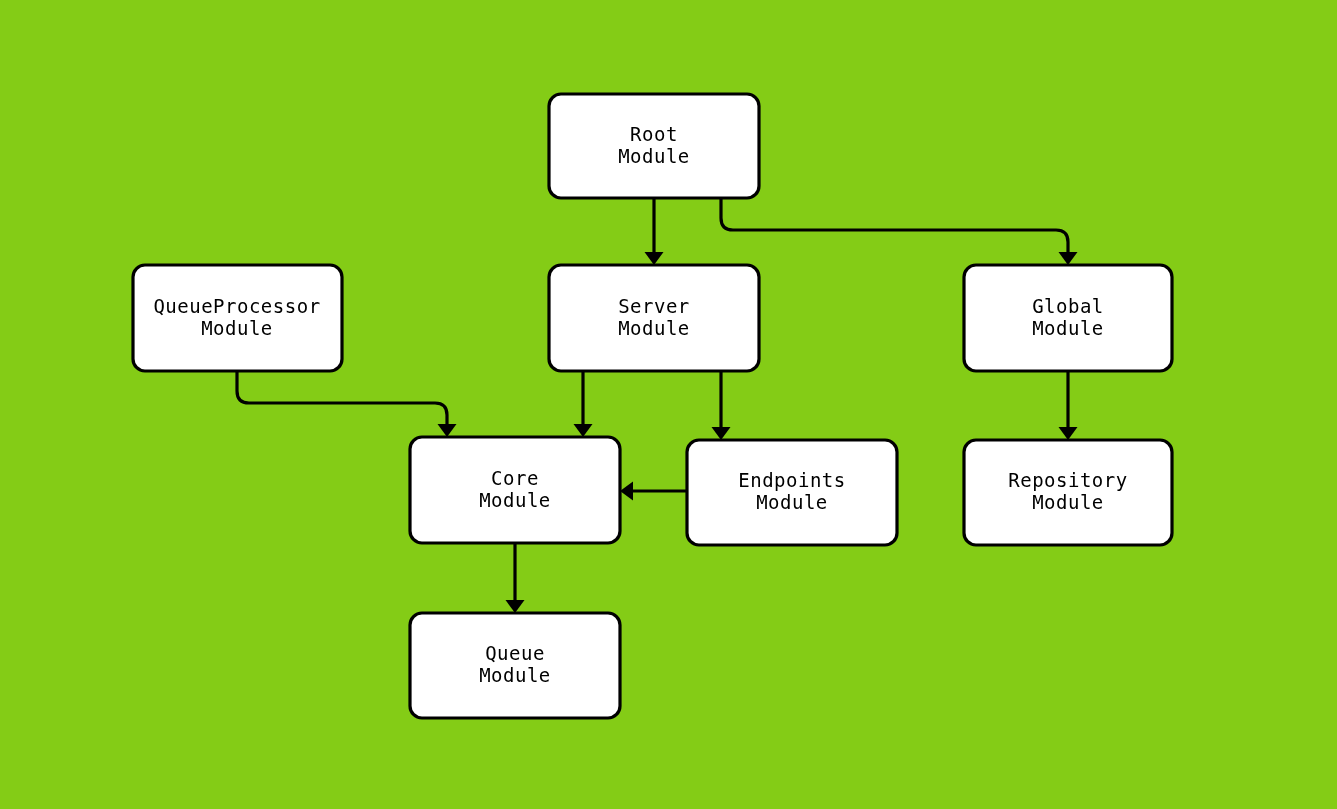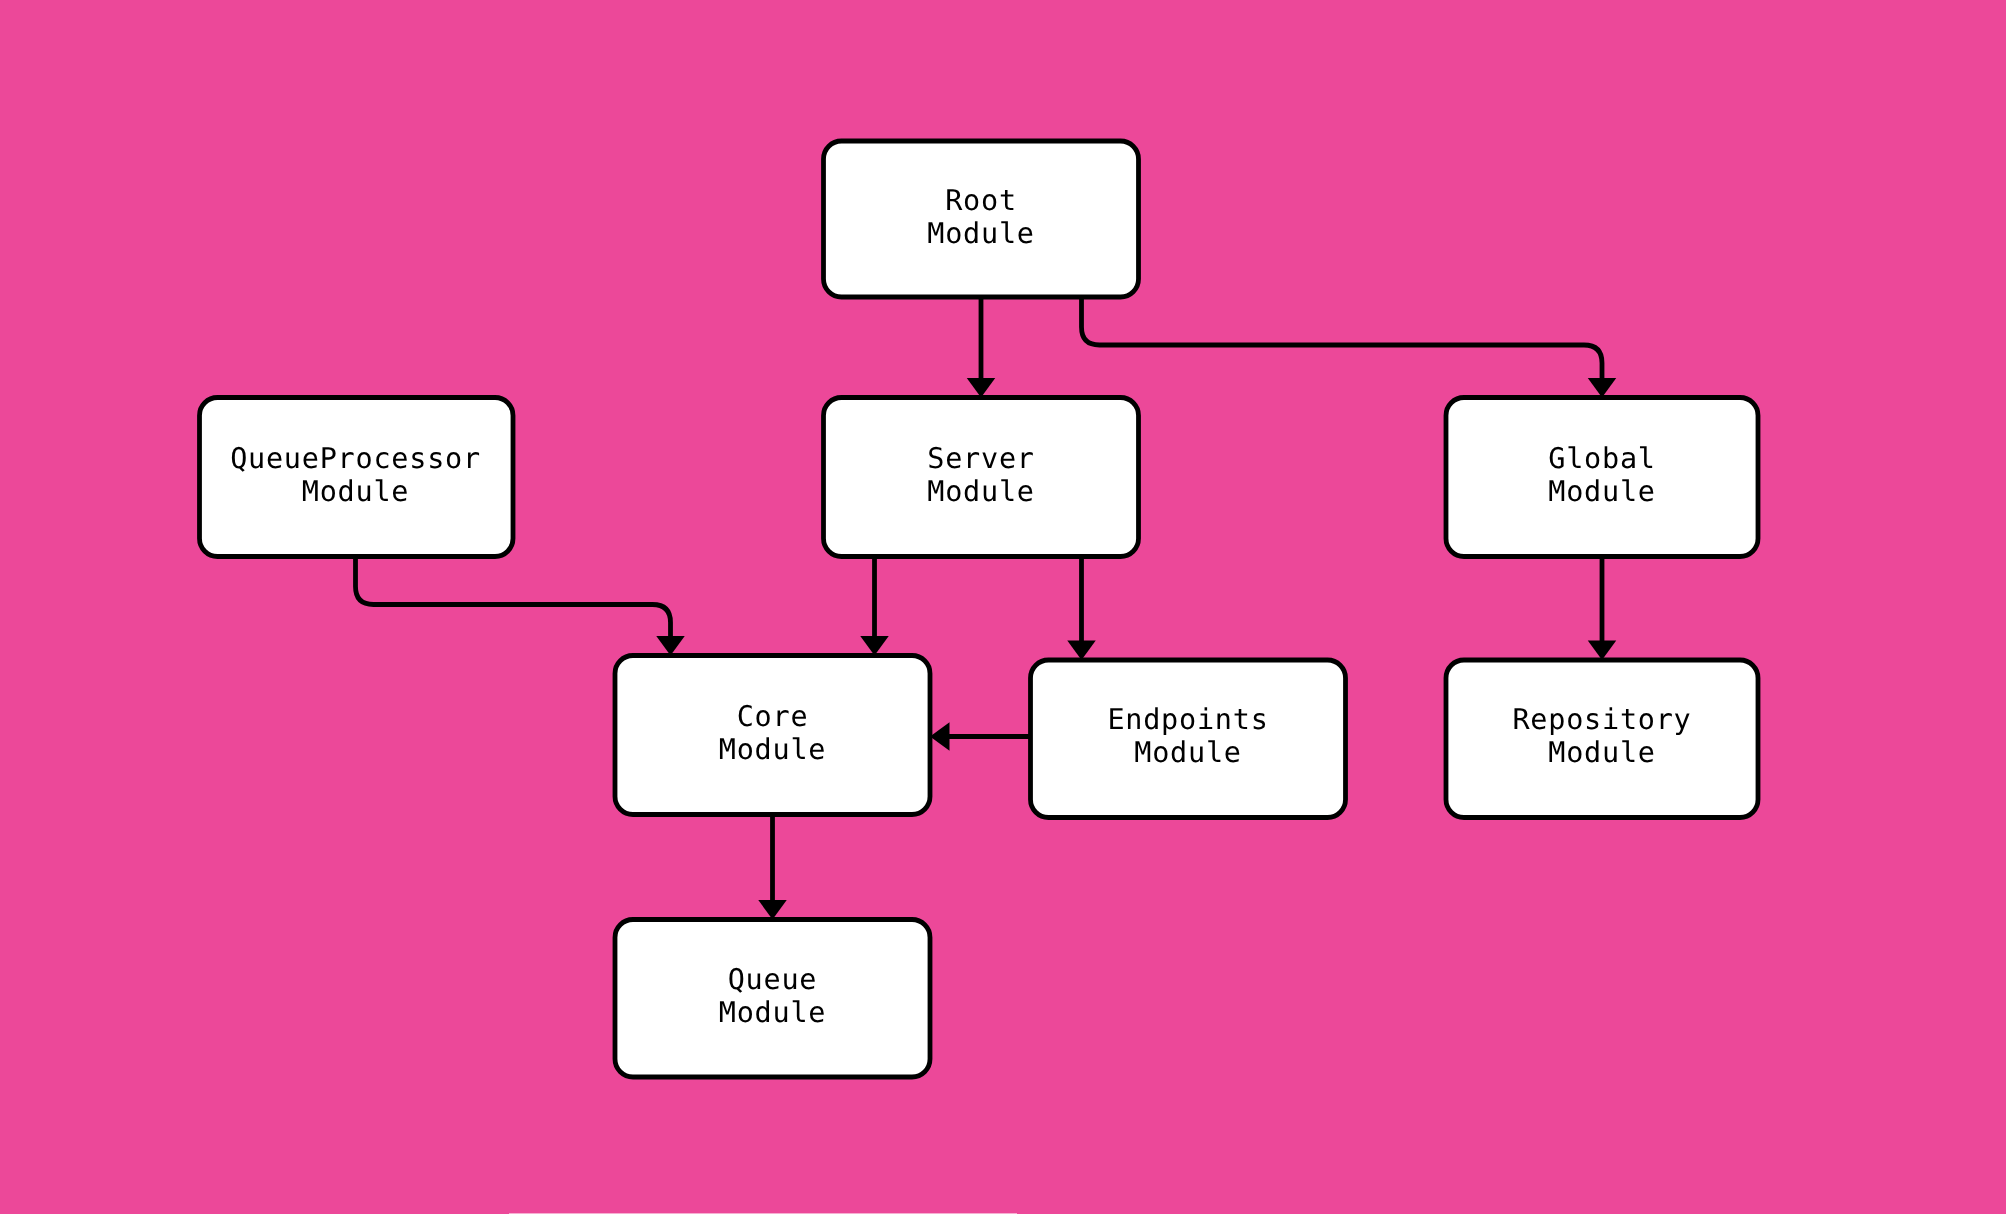--- a/index.html
+++ b/index.html
@@ -11,21 +11,21 @@
   body {
     width: 1337px;
     height: 809px;
     overflow: hidden;
     font-family: "DejaVu Sans Mono", "Liberation Mono", monospace;
   }
   #diagram-root {
     position: relative;
     width: 1337px;
     height: 809px;
-    background: #ec4899;
+    background: #84cc16;
   }
   svg#diagram-canvas {
     display: block;
     width: 1337px;
     height: 809px;
   }
   .node-shape {
     fill: #ffffff;
     stroke: #000000;
     stroke-width: 3.2;

